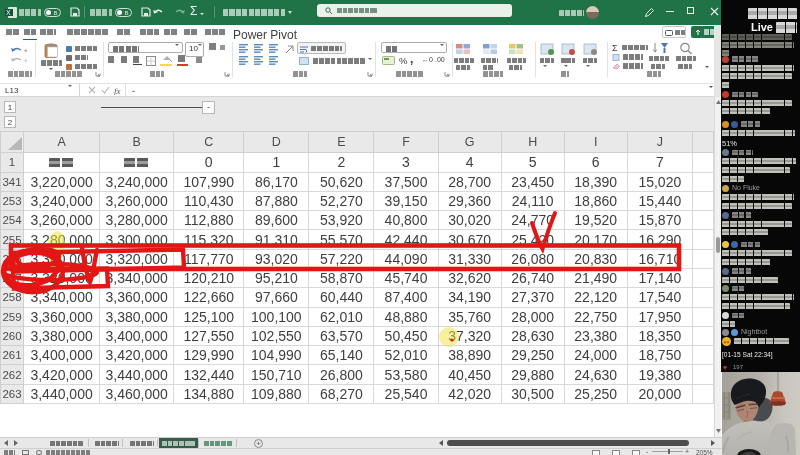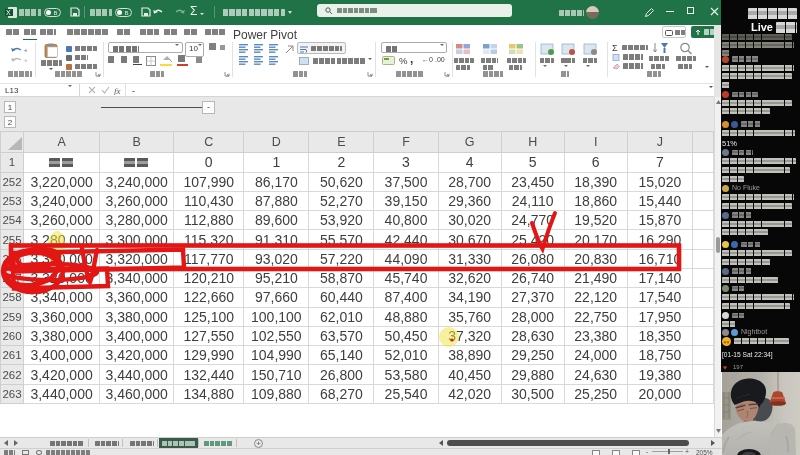--- a/index.html
+++ b/index.html
@@ -473,21 +473,21 @@
 <td class="gl">1</td>
 <td class="gl">2</td>
 <td class="gl">3</td>
 <td class="gl">4</td>
 <td class="gl">5</td>
 <td class="gl">6</td>
 <td class="gl">7</td>
 <td></td>
 </tr>
 <tr style="height:19.3px">
-<td class="rhd">252</td>
+<td class="rhd">341</td>
 <td class="gl">3,220,000</td>
 <td class="gl">3,240,000</td>
 <td class="gl">107,990</td>
 <td class="gl">86,170</td>
 <td class="gl">50,620</td>
 <td class="gl">37,500</td>
 <td class="gl">28,700</td>
 <td class="gl">23,450</td>
 <td class="gl">18,390</td>
 <td class="gl">15,020</td>

